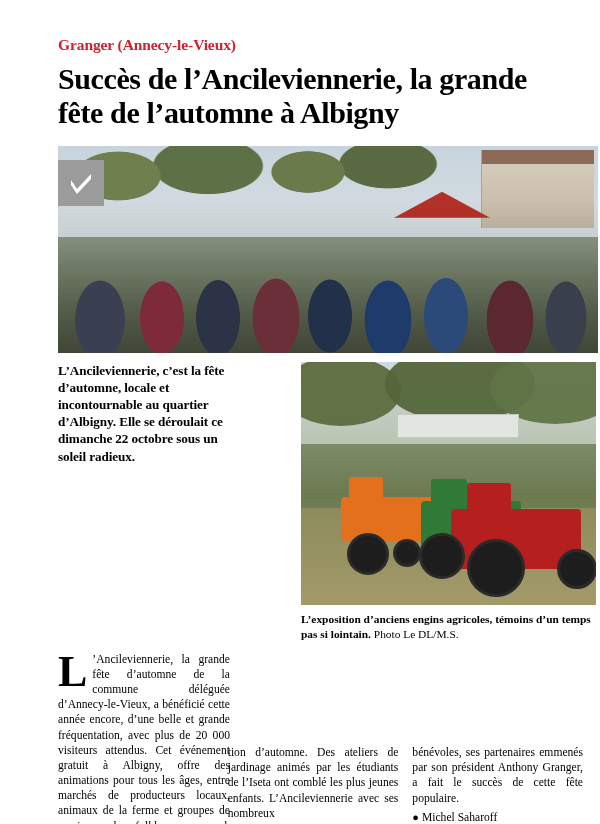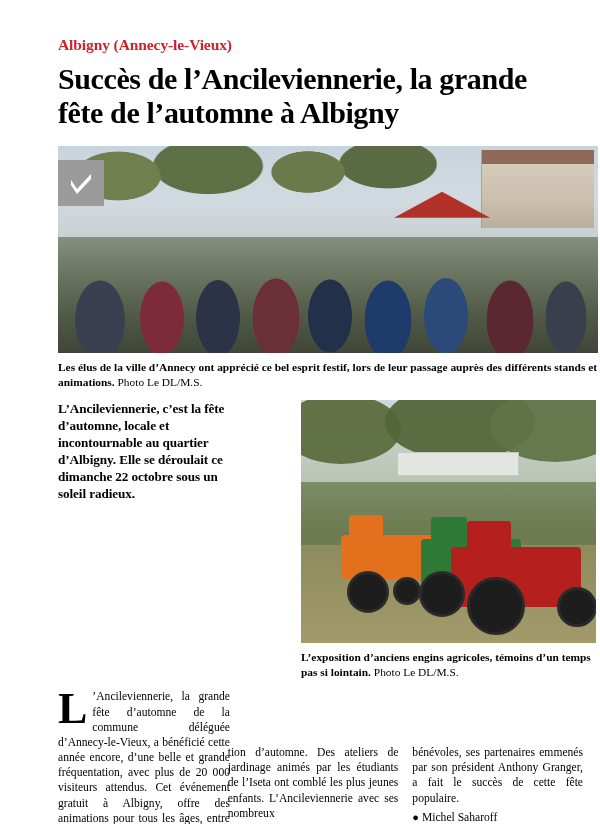--- a/index.html
+++ b/index.html
@@ -272,45 +272,41 @@
   }
   .byline .bullet { font-size: 11px; }
 </style>
 </head>
 <body>
 
 <div class="page">
 
 
   <div class="article-head">
-    <div class="kicker">Albigny (Annecy-le-Vieux)</div>
+    <div class="kicker">Granger (Annecy-le-Vieux)</div>
     <h1 class="headline">Succès de l’Ancileviennerie, la grande fête de l’automne à Albigny</h1>
   </div>
 
   <div class="lead-photo-wrap">
     <div class="lead-photo">
       <div class="sky-trees"></div>
       <div class="building"></div>
       <div class="tent-red"></div>
       <div class="crowd"></div>
       <div class="heads"></div>
     </div>
     <div class="check-badge">
       <span>
         <svg width="26" height="26" viewBox="0 0 26 26" aria-hidden="true">
           <polygon points="3,10 9,19 23,4 23,9 9,24 3,15" fill="#ffffff"></polygon>
         </svg>
       </span>
     </div>
   </div>
 
-  <div class="caption">
-    <b>Les élus de la ville d’Annecy ont apprécié ce bel esprit festif, lors de leur passage auprès des différents stands et animations.</b>
-    <span class="credit">Photo Le DL/M.S.</span>
-  </div>
 
   <div class="body-area">
     <div class="intro-row">
       <div class="standfirst">L’Ancileviennerie, c’est la fête d’automne, locale et incontournable au quartier d’Albigny. Elle se déroulait ce dimanche 22 octobre sous un soleil radieux.</div>
       <div class="photo2-col">
         <div class="photo2">
           <div class="p2-sky"></div>
           <div class="p2-tree a"></div>
           <div class="p2-tree b"></div>
           <div class="p2-tree c"></div>

